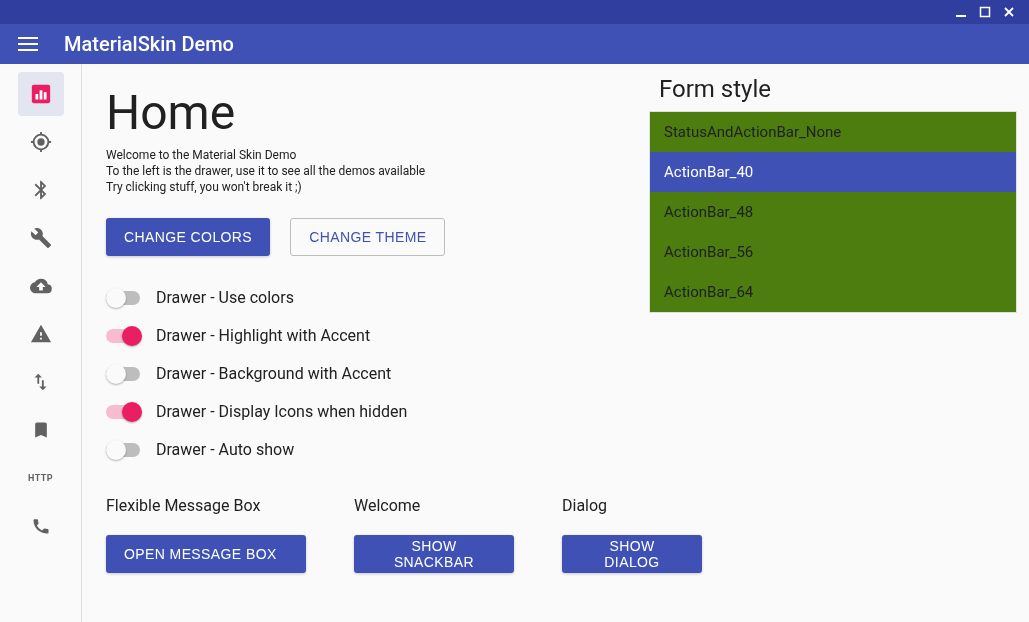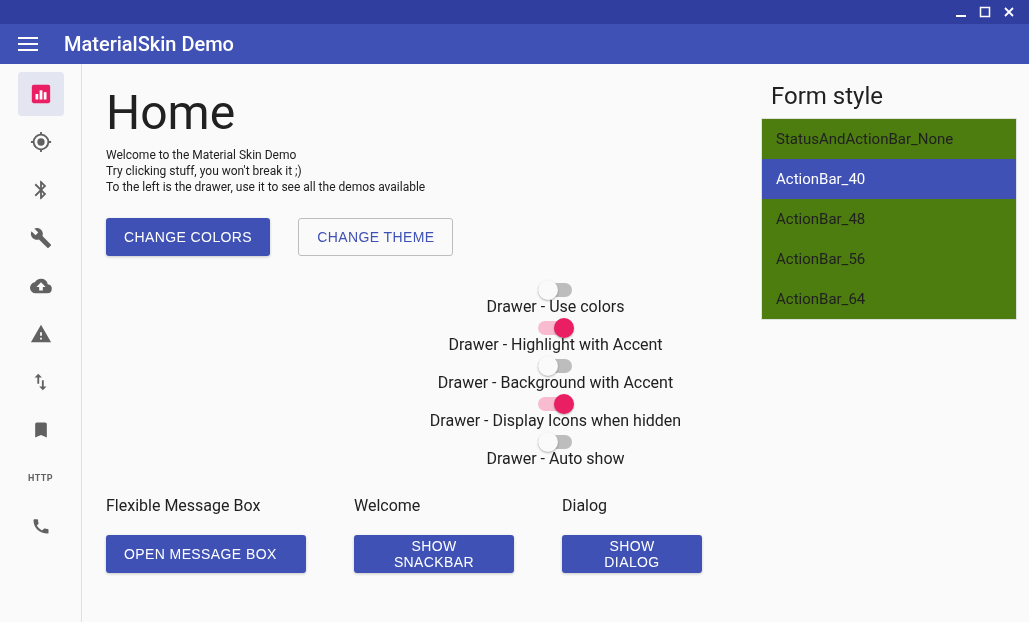--- a/index.html
+++ b/index.html
@@ -94,21 +94,21 @@
     font-weight: 400;
     color: #212121;
     margin: 8px 0 6px 0;
   }
   .intro {
     font-size: 12px;
     color: #212121;
     line-height: 1.35;
     margin-bottom: 22px;
   }
-  .btn-row { display: flex; gap: 28px; margin-bottom: 24px; }
+  .btn-row { display: flex; gap: 20px; margin-bottom: 24px; }
   .btn {
     height: 38px;
     padding: 0 18px;
     font-size: 14px;
     font-weight: 500;
     letter-spacing: 0.4px;
     border: none;
     border-radius: 3px;
     cursor: pointer;
     display: inline-flex;
@@ -124,21 +124,20 @@
     color: #3f51b5;
     border: 1px solid #bdbdbd;
   }
   .switches { margin-bottom: 28px; }
   .switch-row {
     display: flex;
     align-items: center;
     gap: 14px;
     height: 36px;
     margin-bottom: 2px;
-    flex-direction: column;
   }
   .switch {
     position: relative;
     width: 36px;
     height: 20px;
     cursor: pointer;
   }
   .switch .track {
     position: absolute;
     top: 3px;
@@ -166,23 +165,23 @@
     gap: 48px;
   }
   .demo-col { display: flex; flex-direction: column; }
   .demo-label {
     font-size: 16px;
     color: #212121;
     margin-bottom: 20px;
   }
   .formstyle-panel {
     position: absolute;
-    top: 18px;
+    top: 11px;
     right: 12px;
-    width: 256px;
+    width: 368px;
   }
   .formstyle-title {
     font-size: 24px;
     font-weight: 400;
     color: #212121;
     margin-bottom: 8px;
     padding-left: 10px;
   }
   .formstyle-list {
     border: 1px solid #e0e0e0;
@@ -288,22 +287,22 @@
       <svg width="20" height="20" viewBox="0 0 24 24" fill="#616161">
           <path d="M6.62 10.79a15.05 15.05 0 006.59 6.59l2.2-2.2a1 1 0 011.05-.24c1.12.37 2.33.57 3.54.57a1 1 0 011 1V20a1 1 0 01-1 1C10.07 21 3 13.93 3 5a1 1 0 011-1h3.5a1 1 0 011 1c0 1.21.2 2.42.57 3.54a1 1 0 01-.24 1.05l-2.21 2.2z"></path>
         </svg>
     </div>
   </div>
 
   <div class="main">
     <h1 class="page-title">Home</h1>
     <div class="intro">
       <div>Welcome to the Material Skin Demo</div>
+      <div>To the left is the drawer, use it to see all the demos available</div>
       <div>Try clicking stuff, you won't break it ;)</div>
-      <div>To the left is the drawer, use it to see all the demos available</div>
     </div>
 
     <div class="btn-row">
       <button class="btn btn-contained">CHANGE COLORS</button>
       <button class="btn btn-outlined">CHANGE THEME</button>
     </div>
 
     <div class="switches">
       <div class="switch-row">
         <div class="switch">

